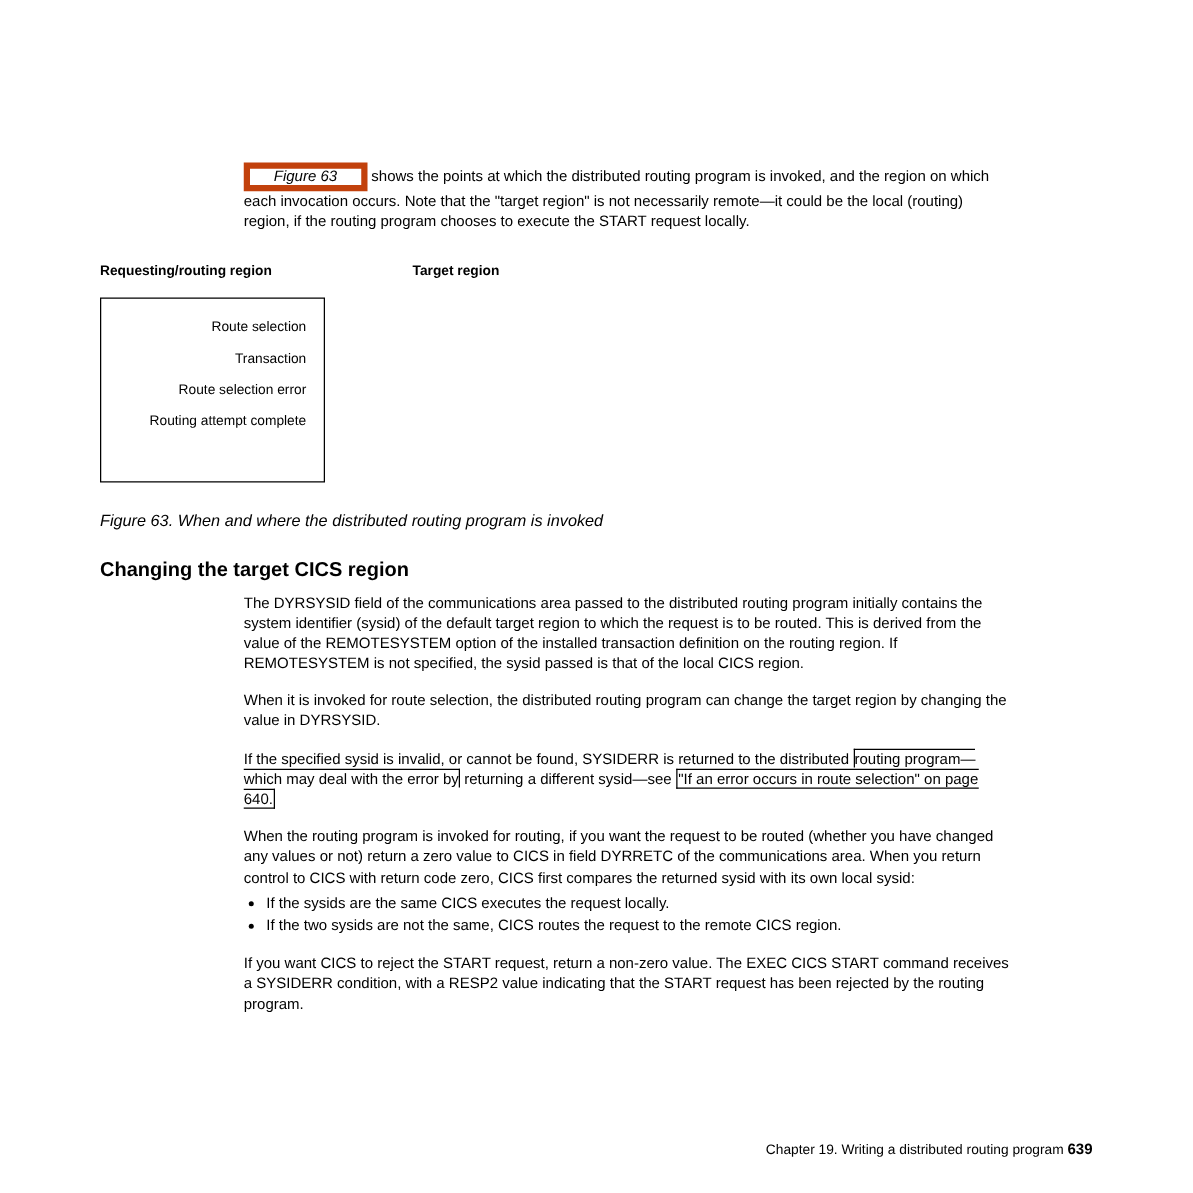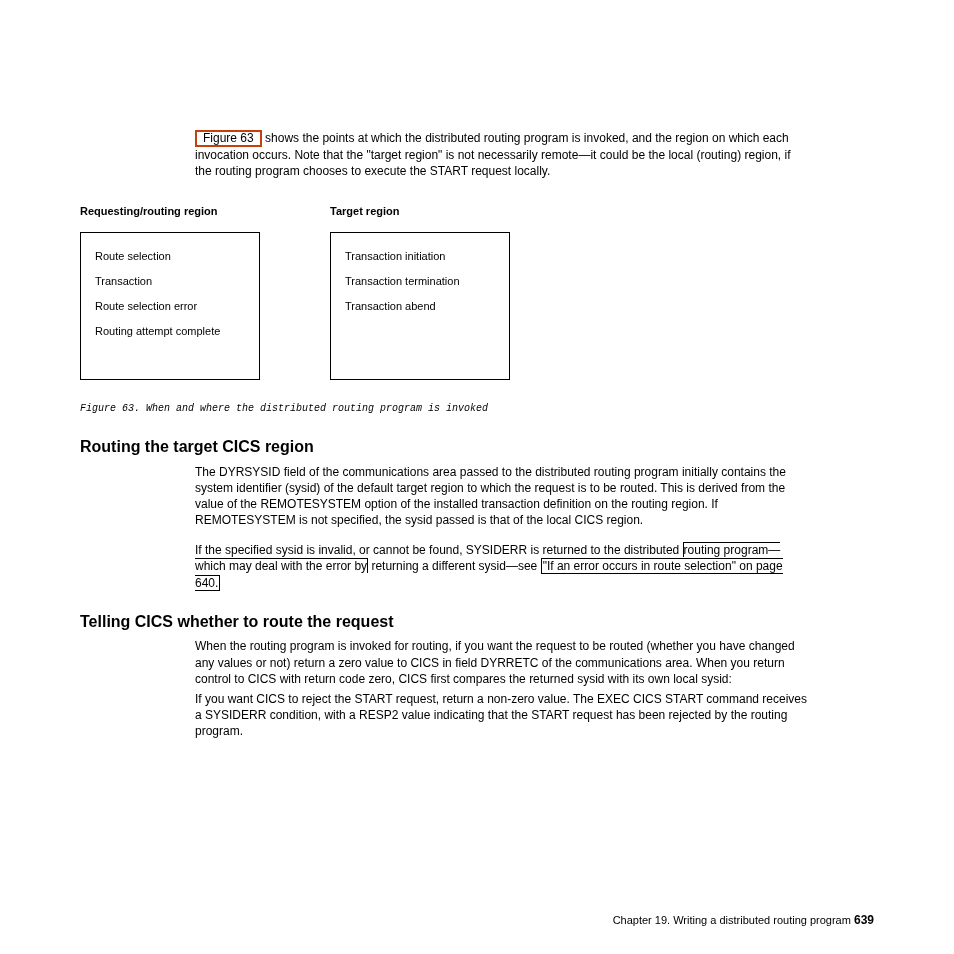--- a/index.html
+++ b/index.html
@@ -16,24 +16,25 @@
     box-sizing: border-box;
     padding: 130px 80px 0 80px;
     font-size: 12px;
     line-height: 1.35;
   }
   .intro-para {
     margin-left: 115px;
     width: 615px;
   }
   .intro-para .linkish {
-    border: 2px solid #c2410c;
-    padding: 0 6px;
+    border: 5px solid #c2410c;
+    padding: 0 19px;
     display: inline-block;
     line-height: 1.1;
+    font-style: italic;
   }
   .diagram-row {
     margin-top: 24px;
     display: flex;
     align-items: flex-start;
   }
   .diag-col {
     display: flex;
     flex-direction: column;
   }
@@ -45,27 +46,26 @@
     margin-bottom: 14px;
   }
   .diag-box {
     border: 1px solid #000;
     padding: 16px 14px 20px 14px;
     min-height: 110px;
     width: 150px;
     font-size: 11px;
   }
   .diag-box.left-box { width: 150px; }
-  .diag-box .item { margin-bottom: 10px; white-space: nowrap; }
+  .diag-box .item { margin-bottom: 10px; white-space: nowrap; text-align: right; }
   .diag-box .item:last-child { margin-bottom: 0; }
   .figure-caption {
     font-style: italic;
-    font-size: 10px;
+    font-size: 13px;
     margin-top: 22px;
-    font-family: Liberation Mono, monospace;
   }
   h2.section-heading {
     font-size: 16px;
     font-weight: bold;
     margin: 20px 0 6px 0;
   }
   .body-para {
     margin-left: 115px;
     width: 615px;
     margin-bottom: 14px;
@@ -103,38 +103,37 @@
       <div class="diag-header">Requesting/routing region</div>
       <div class="diag-box left-box">
         <div class="item">Route selection</div>
         <div class="item">Transaction</div>
         <div class="item">Route selection error</div>
         <div class="item">Routing attempt complete</div>
       </div>
     </div>
     <div class="diag-col right">
       <div class="diag-header">Target region</div>
-      <div class="diag-box">
-        <div class="item">Transaction initiation</div>
-        <div class="item">Transaction termination</div>
-        <div class="item">Transaction abend</div>
-      </div>
     </div>
   </div>
 
   <div class="figure-caption">Figure 63. When and where the distributed routing program is invoked</div>
 
-  <h2 class="section-heading">Routing the target CICS region</h2>
+  <h2 class="section-heading">Changing the target CICS region</h2>
   <div class="body-para">The DYRSYSID field of the communications area passed to the distributed routing program initially contains the system identifier (sysid) of the default target region to which the request is to be routed. This is derived from the value of the REMOTESYSTEM option of the installed transaction definition on the routing region. If REMOTESYSTEM is not specified, the sysid passed is that of the local CICS region.</div>
+  <div class="body-para">When it is invoked for route selection, the distributed routing program can change the target region by changing the value in DYRSYSID.</div>
   <div class="body-para">
     <span>If the specified sysid is invalid, or cannot be found, SYSIDERR is returned to the distributed </span><span style="border-top:1px solid #000; border-left:1px solid #000; border-right:1px solid #000;">routing program—which may deal with the error by</span><span> returning a different sysid—see </span><span class="inline-boxed-link">"If an error occurs in route selection" on page 640.</span>
   </div>
 
-  <h2 class="section-heading">Telling CICS whether to route the request</h2>
   <div class="body-para" style="margin-bottom:4px;">When the routing program is invoked for routing, if you want the request to be routed (whether you have changed any values or not) return a zero value to CICS in field DYRRETC of the communications area. When you return control to CICS with return code zero, CICS first compares the returned sysid with its own local sysid:</div>
+  <ul class="bullets">
+    <li>If the sysids are the same CICS executes the request locally.</li>
+    <li>If the two sysids are not the same, CICS routes the request to the remote CICS region.</li>
+  </ul>
   <div class="body-para">If you want CICS to reject the START request, return a non-zero value. The EXEC CICS START command receives a SYSIDERR condition, with a RESP2 value indicating that the START request has been rejected by the routing program.</div>
 
   <div class="footer">
     <span>Chapter 19. Writing a distributed routing program</span>
     <span class="pnum">639</span>
   </div>
 
 </div>
 
 </body></html>

